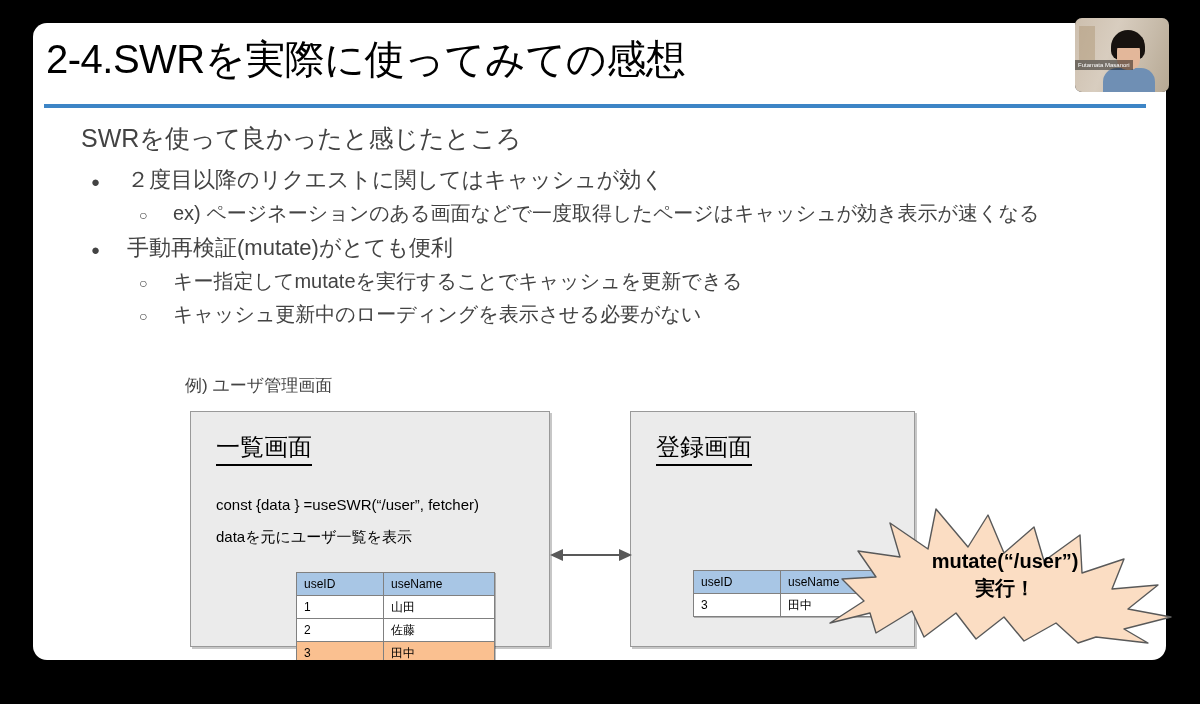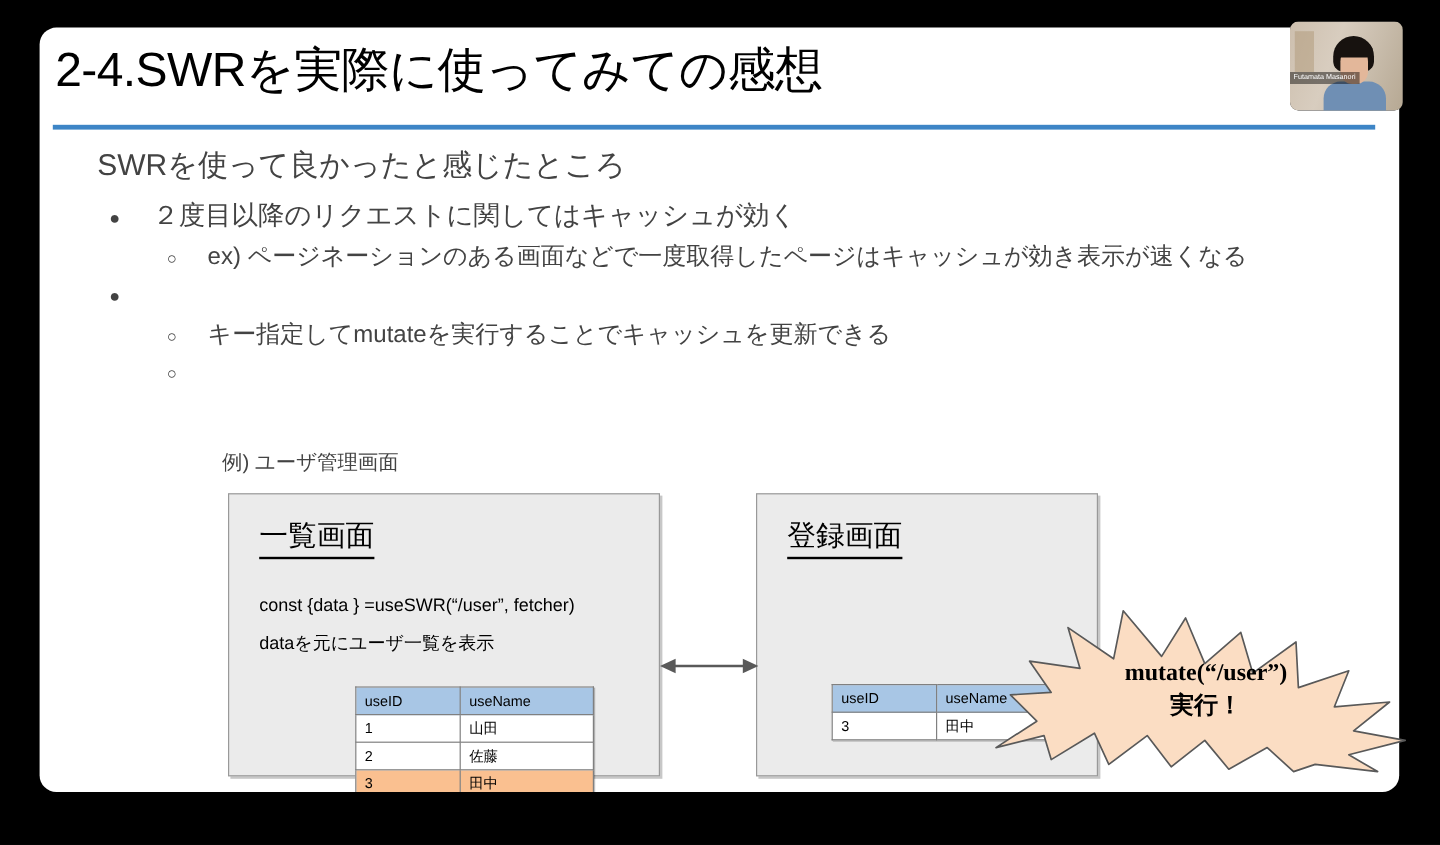--- a/index.html
+++ b/index.html
@@ -197,21 +197,21 @@
     top: 505px;
     width: 345px;
     height: 140px;
   }
   #burst-label {
     position: absolute;
     left: 880px;
     top: 548px;
     width: 250px;
     text-align: center;
-    font-family: Liberation Serif, serif;
+    font-family: Liberation Sans, sans-serif;
     font-weight: bold;
     font-size: 20px;
     line-height: 27px;
     color: #000000;
     white-space: pre-line;
   }
 
   
   #webcam {
     position: absolute;
@@ -292,27 +292,29 @@
       <div class="b-row lvl1">
         <span class="b-mark">●</span>
         <span class="b-text">２度目以降のリクエストに関してはキャッシュが効く</span>
       </div>
       <div class="b-row lvl2">
         <span class="b-mark">○</span>
         <span class="b-text">ex) ページネーションのある画面などで一度取得したページはキャッシュが効き表示が速くなる</span>
       </div>
       <div class="b-row lvl1">
         <span class="b-mark">●</span>
+        <span class="b-text">手動再検証(mutate)がとても便利</span>
       </div>
       <div class="b-row lvl2">
         <span class="b-mark">○</span>
         <span class="b-text">キー指定してmutateを実行することでキャッシュを更新できる</span>
       </div>
       <div class="b-row lvl2">
         <span class="b-mark">○</span>
+        <span class="b-text">キャッシュ更新中のローディングを表示させる必要がない</span>
       </div>
     </div>
 
     <div id="diagram-caption">例) ユーザ管理画面</div>
 
     <div class="panel" id="panel-list">
       <div class="panel-title">一覧画面</div>
       <div class="panel-body" id="list-code">const {data } =useSWR(“/user”, fetcher)</div>
       <div class="panel-body" id="list-note">dataを元にユーザ一覧を表示</div>
 

